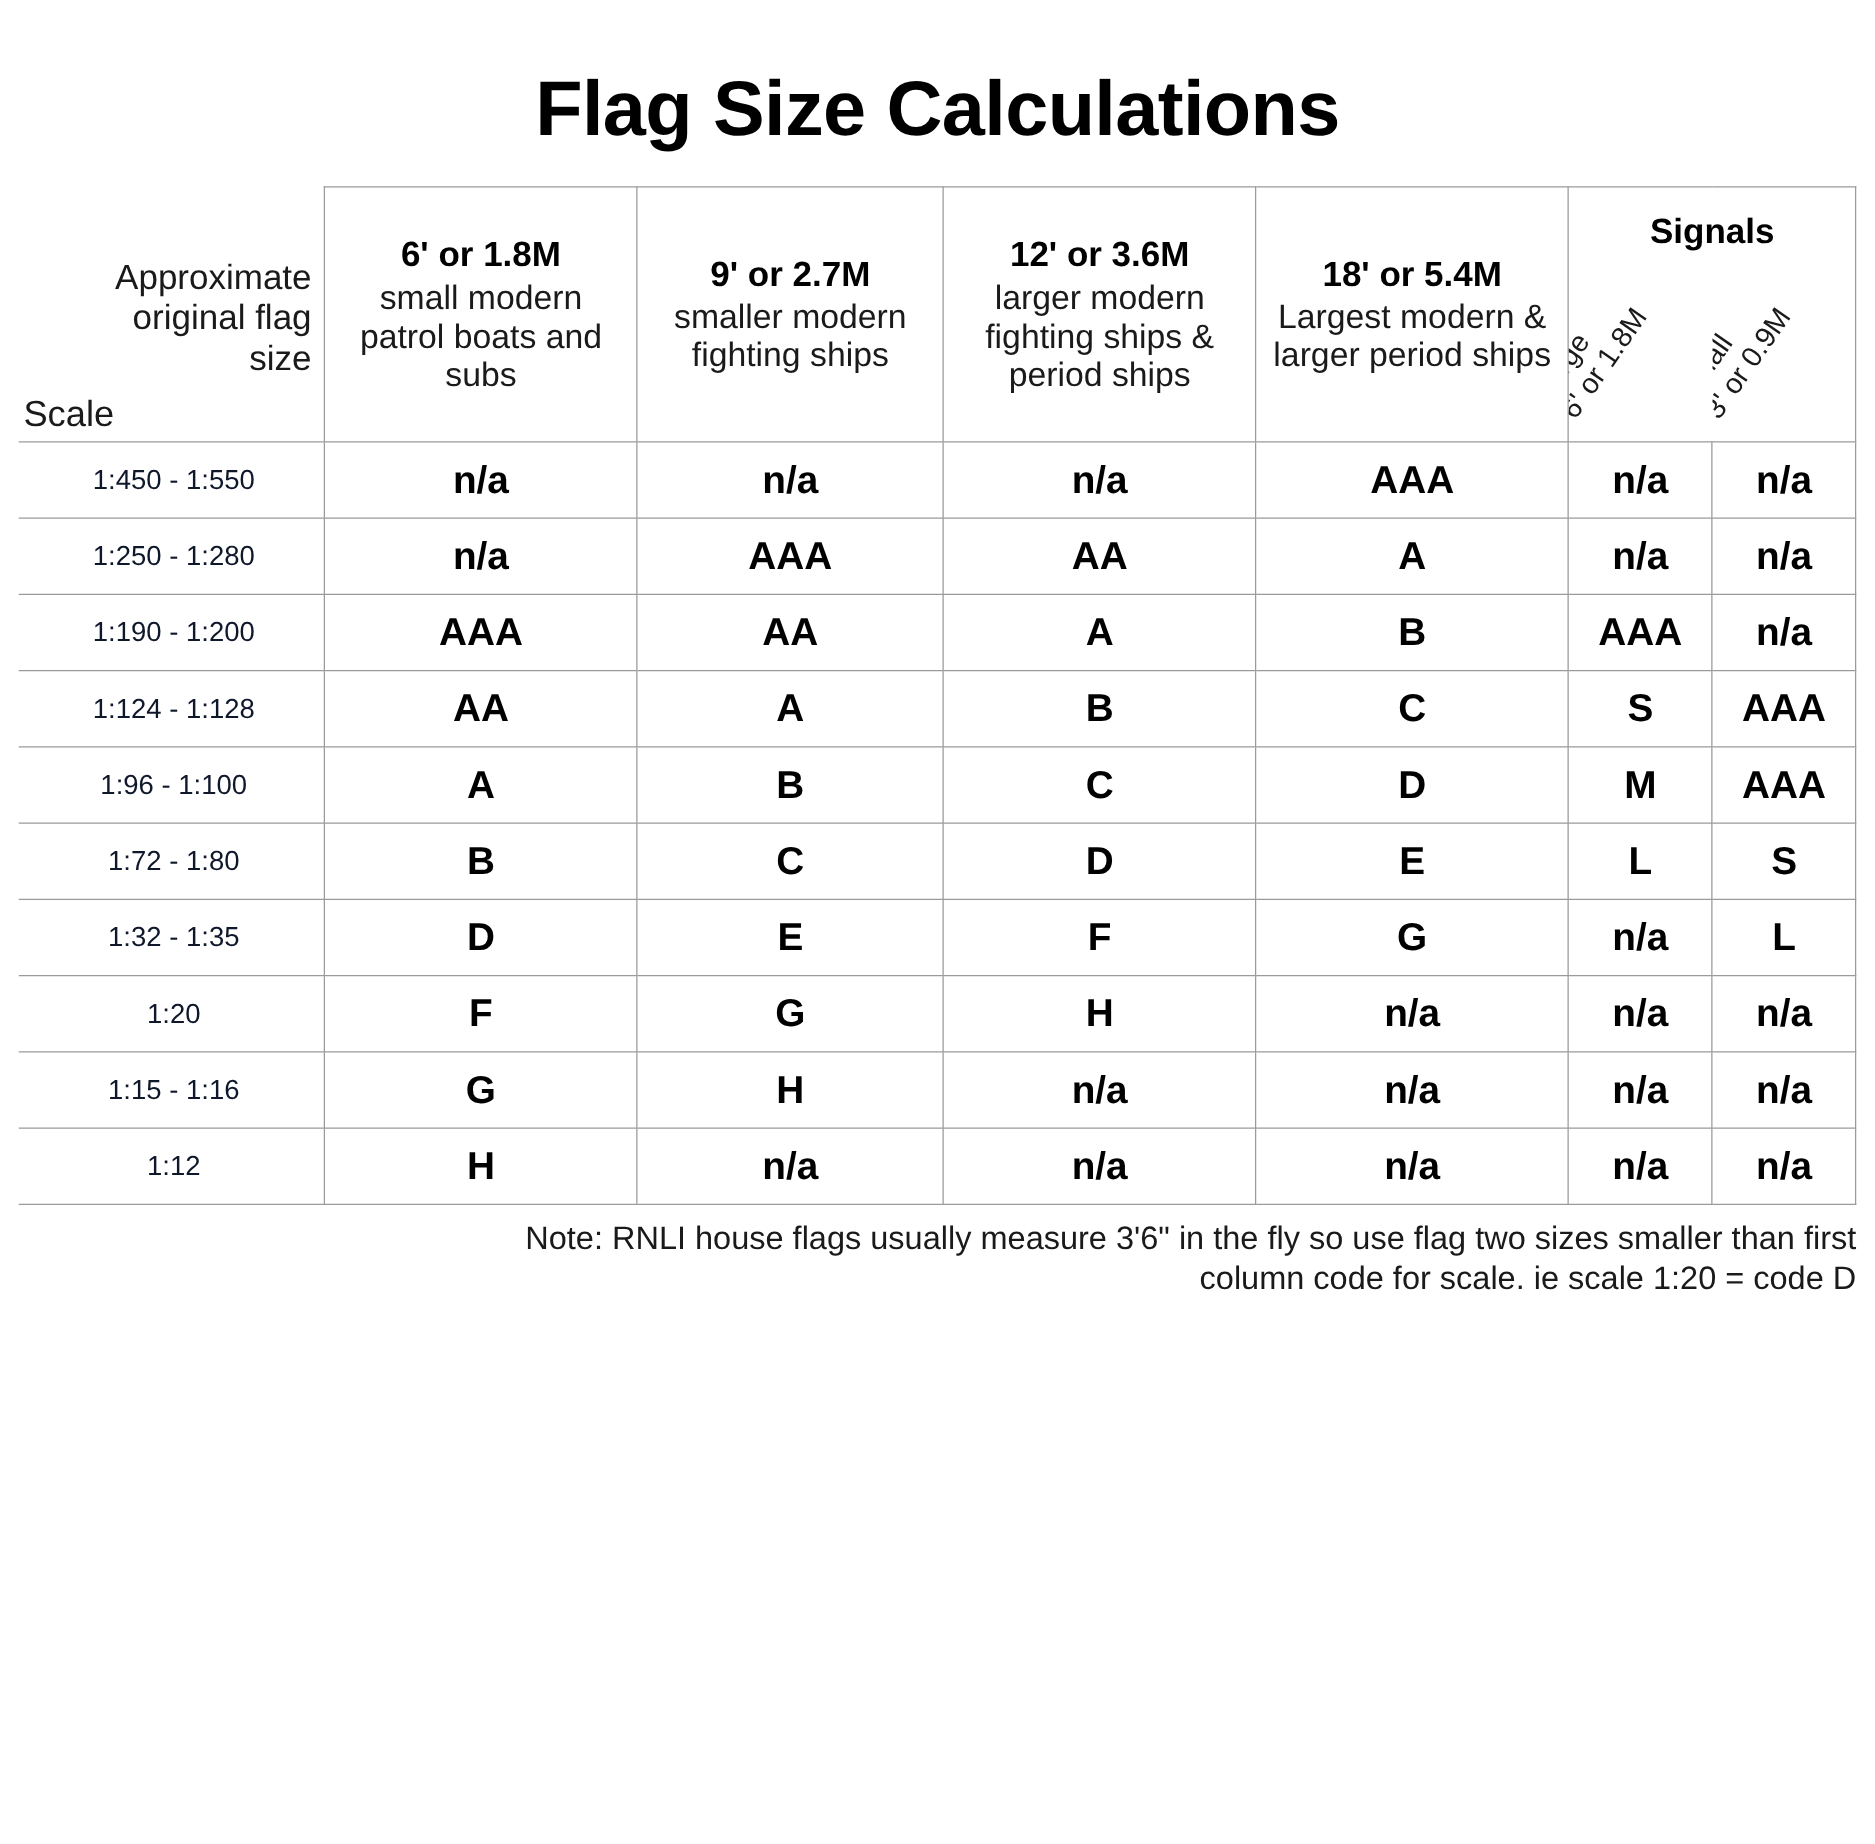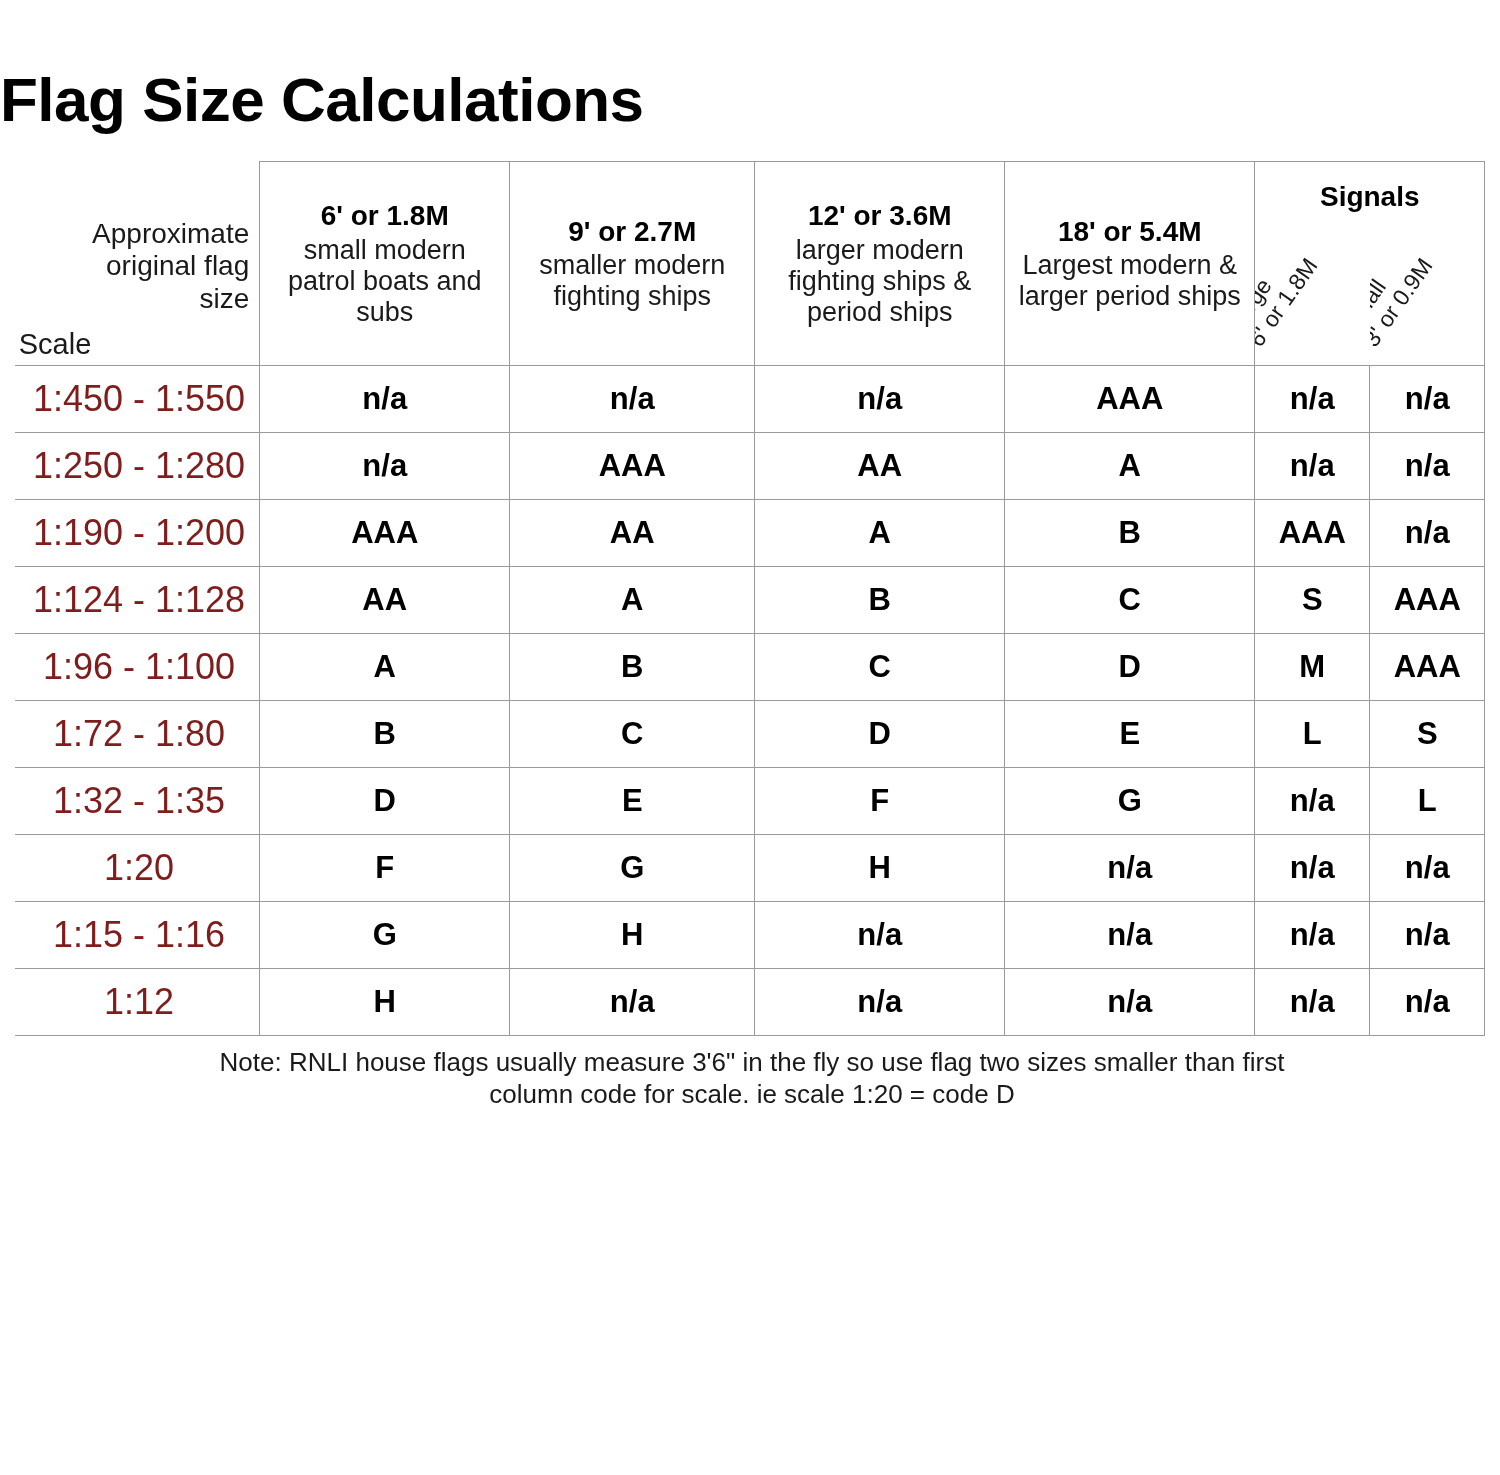--- a/index.html
+++ b/index.html
@@ -14,28 +14,27 @@
     color: #111111;
     overflow: hidden;
   }
   .page {
     position: relative;
     width: 1500px;
     height: 1475px;
     box-sizing: border-box;
   }
   .title {
-    text-align: left;
+    text-align: center;
     font-size: 62px;
     font-weight: bold;
     letter-spacing: -0.5px;
     padding-top: 52px;
     padding-bottom: 26px;
     color: #000;
-    margin-top: 12px;
   }
   table.flagtable {
     border-collapse: collapse;
     width: 1470px;
     margin: 0 auto;
     table-layout: fixed;
   }
   table.flagtable td, table.flagtable th {
     border: 1px solid #9a9a9a;
     padding: 0;
@@ -112,39 +111,39 @@
     font-size: 23px;
     line-height: 1.15;
     font-weight: normal;
     color: #1a1a1a;
     text-align: left;
   }
   .rot .r1 { display:block; }
   .rot .r2 { display:block; }
   .scale-cell {
     text-align: left;
-    font-size: 36px;
+    font-size: 22px;
     padding: 12px 6px 12px 10px !important;
-    color: #7f1d1d;
+    color: #0f172a;
     border-left: none !important;
     font-weight: normal;
   }
   .code-cell {
     font-size: 31px;
     font-weight: bold;
     padding: 12px 4px !important;
     color: #000;
   }
   .note {
     width: 1470px;
     margin: 10px auto 0 auto;
     font-size: 26px;
     line-height: 1.25;
     color: #1a1a1a;
-    text-align: center;
+    text-align: right;
     padding-left: 4px;
     box-sizing: border-box;
   }
 </style>
 </head>
 <body>
 
 <div class="page">
 
   <div class="title">Flag Size Calculations</div>

